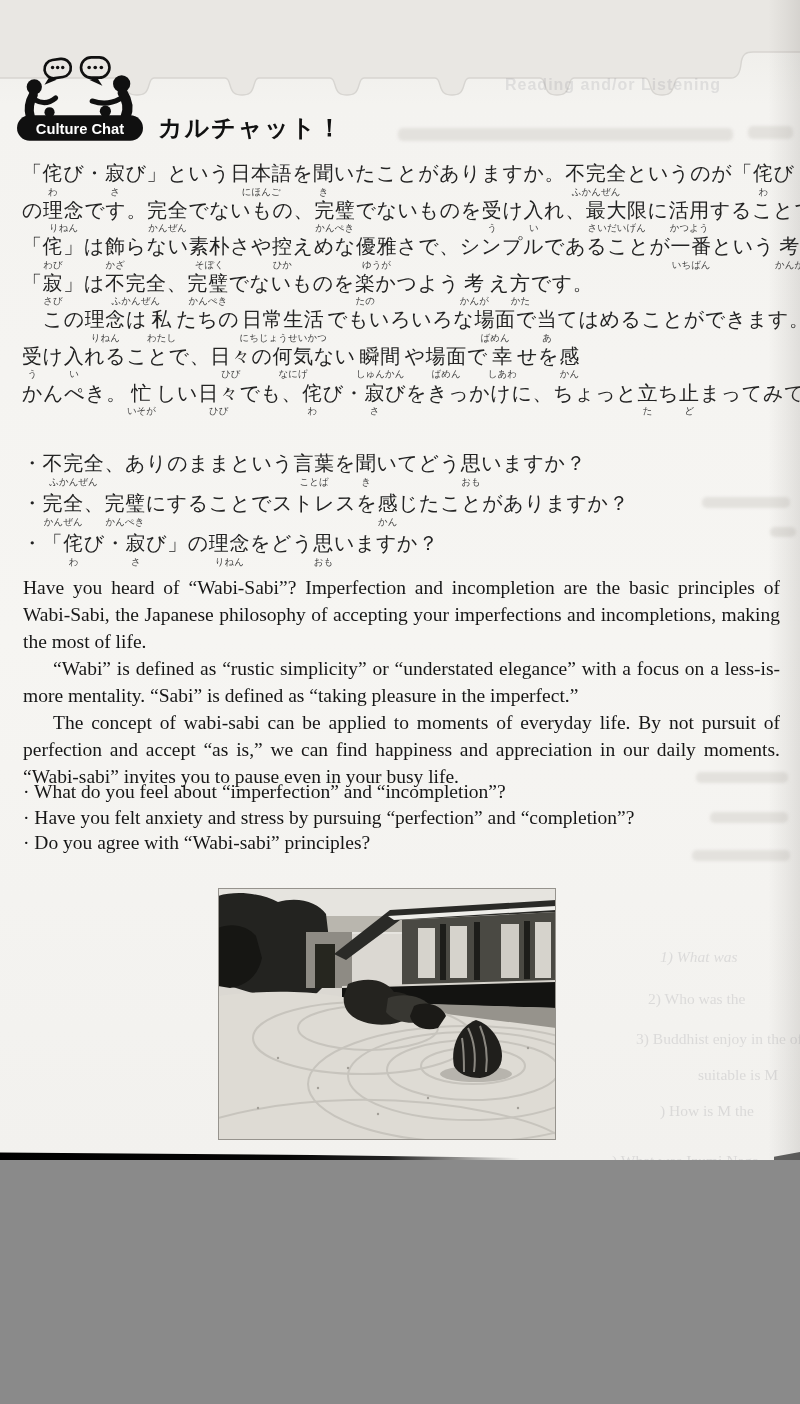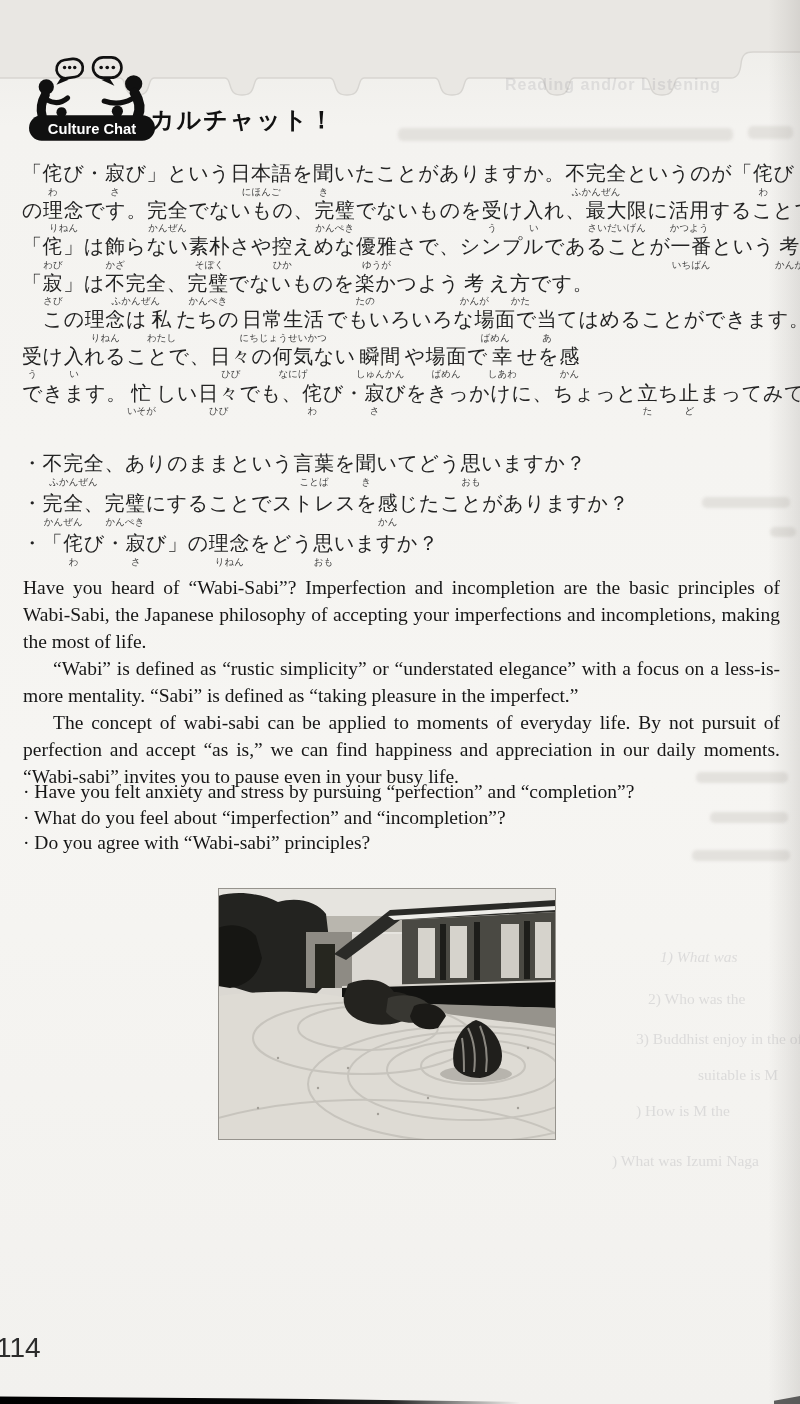--- a/index.html
+++ b/index.html
@@ -1,21 +1,21 @@
 <!DOCTYPE html>
 <html><head>
 <meta charset="utf-8">
 <style>
   html,body{margin:0;padding:0;background:#8a8a8a;}
-  .page{position:relative;width:800px;height:1404px;overflow:hidden;
+  .page{position:relative;width:800px;height:1160px;overflow:hidden;
         background:linear-gradient(180deg,#ecebe7 0%,#f4f3f0 9%,#f6f5f2 55%,#f2f1ee 100%);
         font-family:"DejaVu Sans",sans-serif;color:#1e1e1e;}
   .top-band{position:absolute;top:0;left:0;}
-  .logo{position:absolute;left:28px;top:54px;width:128px;}
-  .title{position:absolute;left:150px;top:104px;margin:0;font-size:24px;font-weight:bold;
+  .logo{position:absolute;left:16px;top:54px;width:128px;}
+  .title{position:absolute;left:150px;top:104px;margin:8px;font-size:24px;font-weight:bold;
          letter-spacing:2px;color:#111;}
   
   .jp{position:absolute;left:22px;width:770px;font-size:20px;color:#232323;}
   #jp-text{top:162px;}
   #jp-questions{top:452px;}
   .jline{height:36.6px;white-space:nowrap;line-height:23px;letter-spacing:0.6px;}
   .jline.q{height:40px;}
   .pt{display:inline-block;vertical-align:top;}
   .seg{display:inline-flex;flex-direction:column;align-items:center;vertical-align:top;}
   .seg .b{line-height:23px;}
@@ -78,21 +78,21 @@
   <div class="ghost-bar" style="left:702px;top:497px;width:88px;height:11px"></div>
   <div class="ghost-bar" style="left:770px;top:527px;width:26px;height:10px"></div>
   <div class="ghost-bar" style="left:696px;top:772px;width:92px;height:11px"></div>
   <div class="ghost-bar" style="left:710px;top:812px;width:78px;height:11px"></div>
   <div class="ghost-bar" style="left:692px;top:850px;width:98px;height:11px"></div>
   <div id="ghost-lines">
       <span class="gline" style="left: 660px; top: 948px; font-style: italic;">1) What was</span>
       <span class="gline" style="left: 648px; top: 990px;">2) Who was the</span>
       <span class="gline" style="left: 636px; top: 1030px;">3) Buddhist enjoy in the      of the</span>
       <span class="gline" style="left: 650px; top: 1066px; margin-left: 48px;">suitable is M</span>
-      <span class="gline" style="left: 636px; top: 1102px; text-align: right;">) How is M        the</span>
+      <span class="gline" style="left: 660px; top: 1102px; text-align: right;">) How is M        the</span>
       <span class="gline" style="left: 612px; top: 1136px; margin-top: 16px;">) What was Izumi Naga</span>
     </div>
 
   <div class="logo">
     <svg viewBox="0 0 126 88" width="128" height="90">
       <g fill="none" stroke="#101010" stroke-width="2.6">
         <rect x="28" y="5" width="26" height="18" rx="9" transform="rotate(-8 41 14)"></rect>
         <rect x="64" y="3" width="28" height="20" rx="10"></rect>
       </g>
       <g fill="#101010">
@@ -239,21 +239,21 @@
         </span><span class="pt">や</span><span class="seg">
           <span class="b">場面</span>
           <span class="r">ばめん</span>
         </span><span class="pt">で</span><span class="seg">
           <span class="b">幸</span>
           <span class="r">しあわ</span>
         </span><span class="pt">せを</span><span class="seg">
           <span class="b">感</span>
           <span class="r">かん</span>
         </span></div>
-      <div class="jline"><span class="pt">できます。</span><span class="seg">
+      <div class="jline"><span class="pt">かんぺき。</span><span class="seg">
           <span class="b">忙</span>
           <span class="r">いそが</span>
         </span><span class="pt">しい</span><span class="seg">
           <span class="b">日々</span>
           <span class="r">ひび</span>
         </span><span class="pt">でも、</span><span class="seg">
           <span class="b">侘</span>
           <span class="r">わ</span>
         </span><span class="pt">び・</span><span class="seg">
           <span class="b">寂</span>
@@ -304,22 +304,22 @@
           <span class="r">おも</span>
         </span><span class="pt">いますか？</span></div>
     </div>
 
   <div id="en-paras" class="en">
       <p class="epara">Have you heard of “Wabi-Sabi”?  Imperfection and incompletion are the basic principles of Wabi-Sabi, the Japanese philosophy of accepting your imperfections and incompletions, making the most of life.</p>
       <p class="epara">“Wabi” is defined as “rustic simplicity” or “understated elegance” with a focus on a less-is-more mentality. “Sabi” is defined as  “taking pleasure in the imperfect.”</p>
       <p class="epara">The concept of wabi-sabi can be applied to moments of everyday life. By not pursuit of perfection and accept “as is,” we can find happiness and appreciation in our daily moments. “Wabi-sabi” invites you to pause even in your busy life.</p>
     </div>
   <div id="en-questions" class="en">
+      <div class="eq">· What do you feel about “imperfection” and “incompletion”?</div>
       <div class="eq">· Have you felt anxiety and stress by pursuing “perfection” and “completion”?</div>
-      <div class="eq">· What do you feel about “imperfection” and “incompletion”?</div>
       <div class="eq">· Do you agree with “Wabi-sabi” principles?</div>
     </div>
 
   <figure class="photo" aria-label="Black-and-white photo of a Japanese zen rock garden (karesansui) with raked gravel circles, dark stones and a temple building">
     <svg viewBox="0 0 338 252" width="338" height="252">
       <rect width="338" height="252" fill="#dbd8d2"></rect>
       <rect width="338" height="46" fill="#e6e4df"></rect>
       <rect x="60" y="28" width="220" height="16" fill="#b9b6ae"></rect>
       <path d="M0,8 C20,2 45,6 60,14 C80,8 100,14 108,26 L112,60 C120,70 118,86 108,96 L96,108 C70,112 40,108 18,100 L0,96 Z" fill="#232320"></path>
       <path d="M0,40 C14,34 30,38 38,48 L44,70 C40,88 28,98 12,100 L0,98 Z" fill="#161613"></path>

